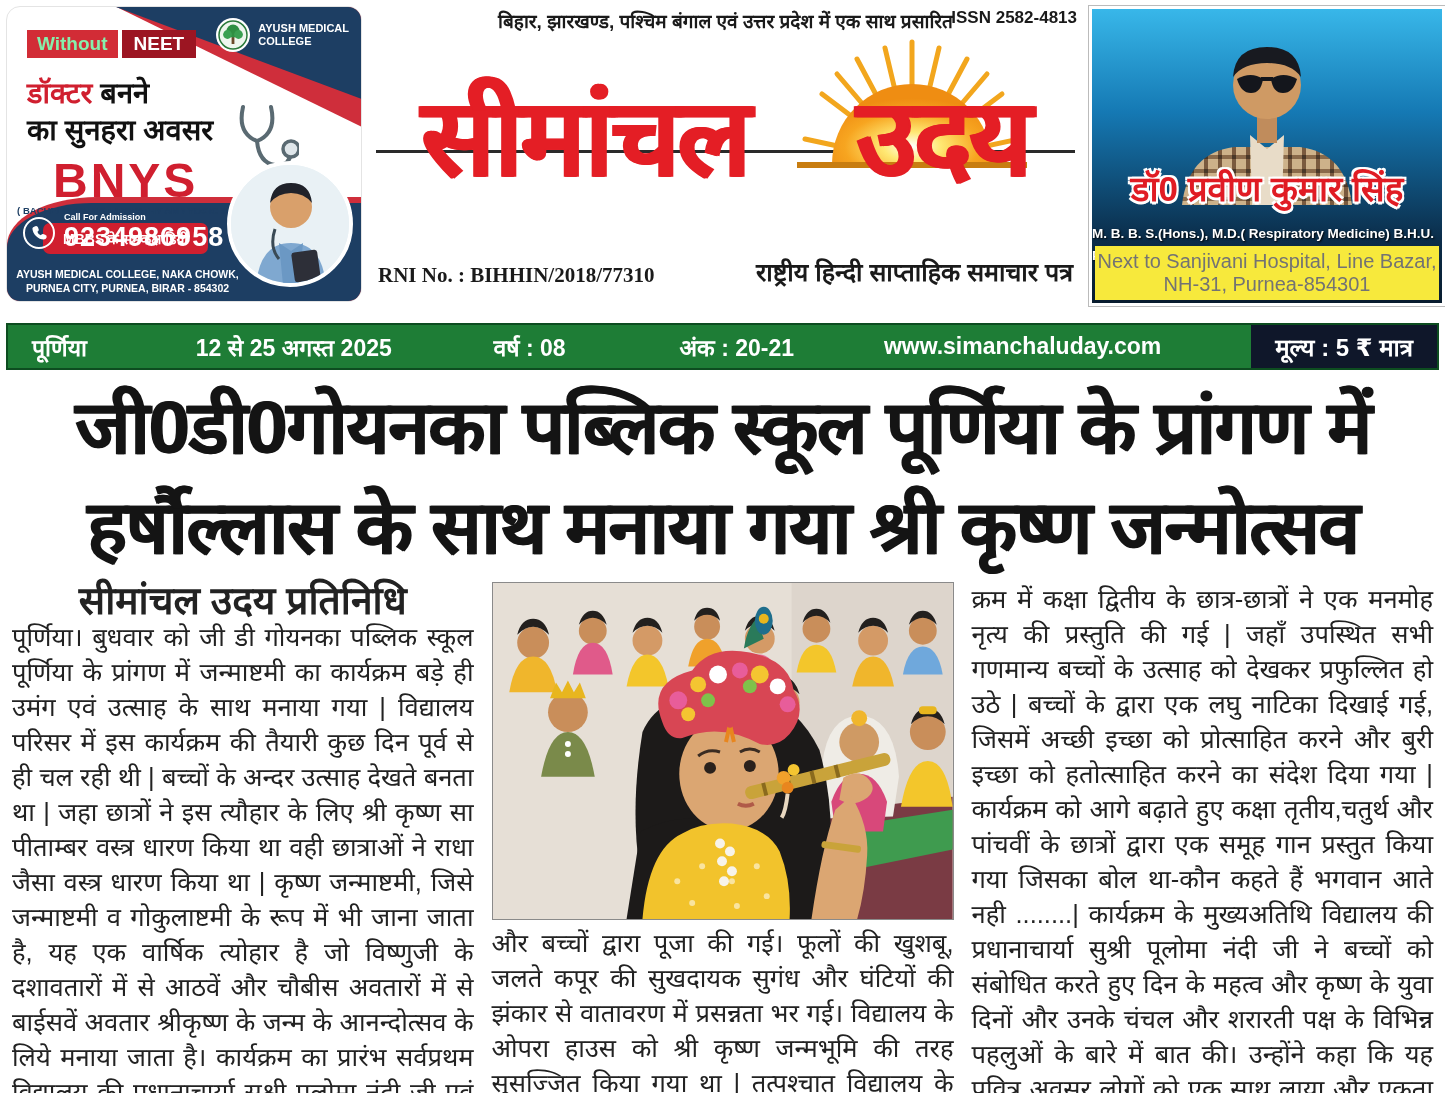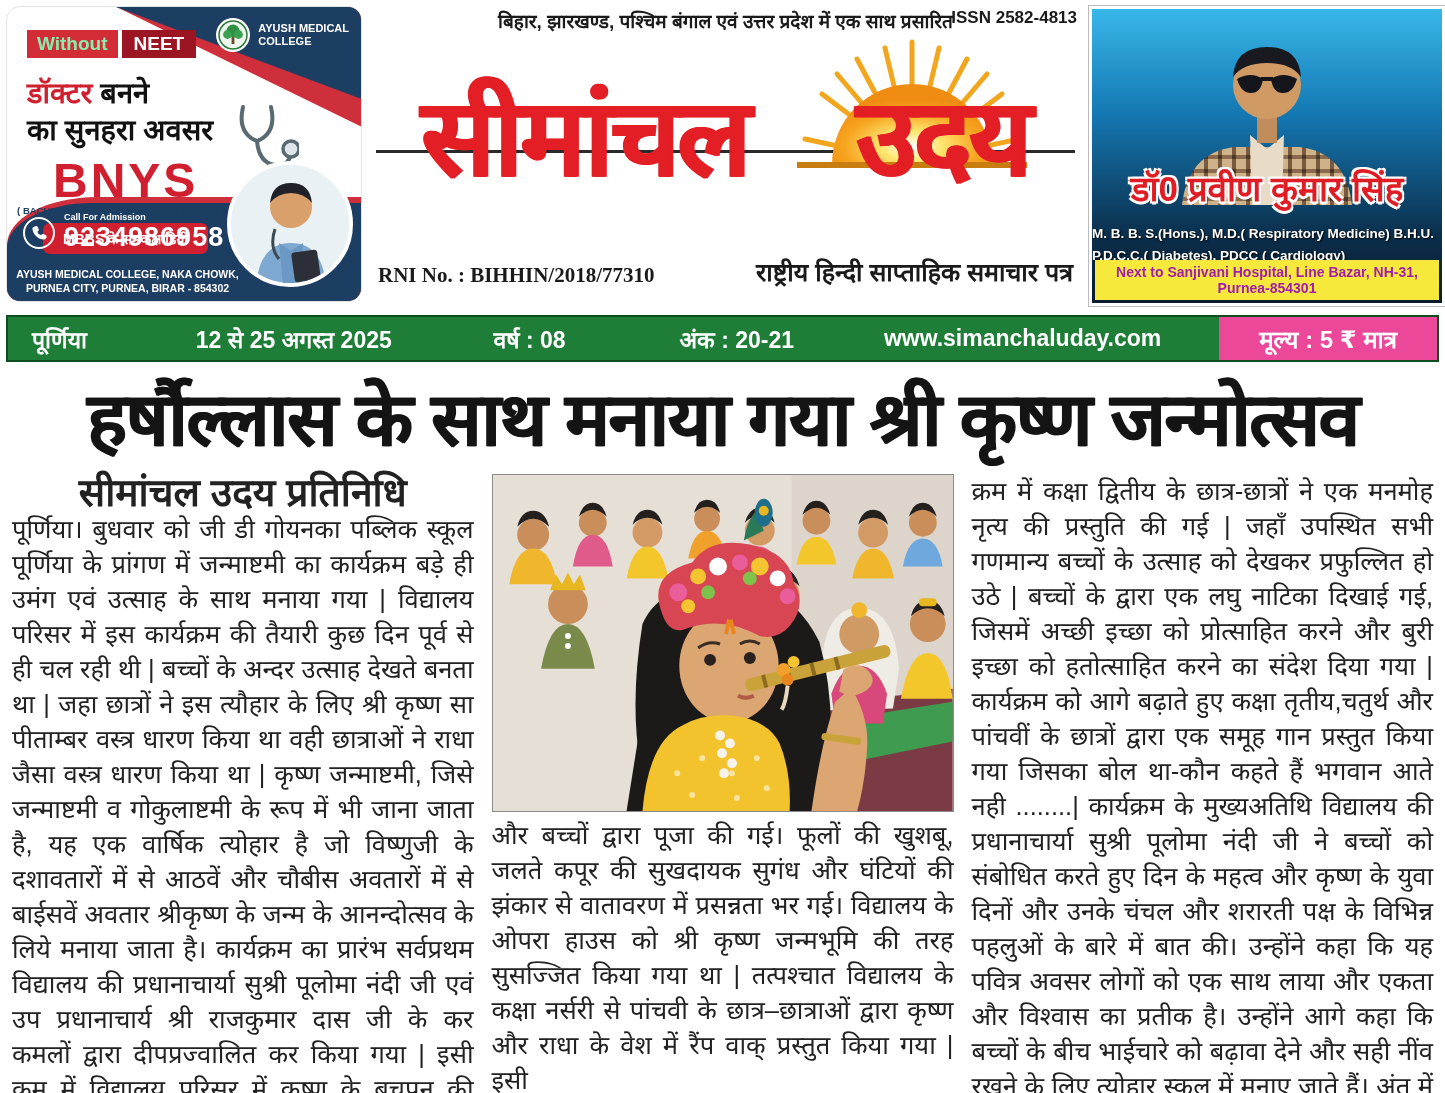--- a/index.html
+++ b/index.html
@@ -67,30 +67,30 @@
   
   .ad-right { position:relative; width:356px; height:300px; flex:none; border:3px solid #fff;
               outline:1px solid #bbb; overflow:hidden;
               background:linear-gradient(180deg,#38b7e9 0%,#1579b4 35%,#0b2d4a 78%,#081c2e 100%); }
   .ad2-photo { position:absolute; top:6px; left:50%; transform:translateX(-50%); }
   .ad2-name { position:absolute; bottom:92px; width:100%; text-align:center; color:#e01c24;
               font-size:35px; font-weight:900; white-space:nowrap;
               text-shadow:-2px -2px 0 #fff, 2px -2px 0 #fff, -2px 2px 0 #fff, 2px 2px 0 #fff, 0 3px 0 #fff; }
   .ad2-quals { position:absolute; bottom:36px; width:100%; text-align:left; color:#fff;
               font-size:13.5px; font-weight:bold; line-height:22px; text-shadow:1px 1px 2px #000; }
-  .ad2-addr { position:absolute; bottom:3px; left:3px; right:3px; background:#f7e93c; color:#a21caf;
-              font-weight:700; font-size:14px; text-align:center; padding:4px 1px; }
-
-  
-  .infobar { display:flex; align-items:stretch; height:47px; margin:8px 6px 0 6px;
+  .ad2-addr { position:absolute; bottom:3px; left:3px; right:3px; background:#f7e93c; color:#737373;
+              font-weight:400; font-size:20px; text-align:center; padding:4px 1px; }
+
+  
+  .infobar { display:flex; align-items:stretch; height:47px; margin:16px 6px 0 6px;
              background:#1e7d36; border:2px solid #0d4d20; color:#fff; font-weight:bold; }
   .infobar .cell { display:flex; align-items:center; justify-content:center; font-size:23px; }
   .c-city { width:10%; justify-content:flex-start !important; padding-left:24px; }
   .c-date { width:20%; } .c-year { width:13%; } .c-issue { width:16%; } .c-site { width:24%; }
-  .c-price { margin-left:auto; background:#ec4899; padding:0 40px; font-size:24px;
+  .c-price { margin-left:auto; background:#0f172a; padding:0 24px; font-size:24px;
              display:flex; align-items:center; }
 
   
   .headline { text-align:center; color:#141414; font-weight:900; padding-top:8px; }
   .headline .hl { font-size:74px; line-height:100px; letter-spacing:-1px; white-space:nowrap;
                   text-shadow:1.5px 0 0 #141414; }
 
   
   .body { display:flex; gap:18px; padding:4px 12px 0 12px; font-size:25.5px; line-height:35px;
           text-align:justify; color:#222; }
@@ -245,20 +245,21 @@
   <div class="infobar">
     <div class="cell c-city">पूर्णिया</div>
     <div class="cell c-date">12 से 25 अगस्त 2025</div>
     <div class="cell c-year">वर्ष : 08</div>
     <div class="cell c-issue">अंक : 20-21</div>
     <div class="cell c-site">www.simanchaluday.com</div>
     <div class="c-price">मूल्य : 5 ₹ मात्र</div>
   </div>
 
   <div class="headline">
+    <div class="hl">जी0डी0गोयनका पब्लिक स्कूल पूर्णिया के प्रांगण में</div>
     <div class="hl">हर्षौल्लास के साथ मनाया गया श्री कृष्ण जन्मोत्सव</div>
   </div>
 
   <div class="body">
 
     <div class="col">
       <div class="byline">सीमांचल उदय प्रतिनिधि</div>
       <div>पूर्णिया।  बुधवार को जी डी गोयनका पब्लिक स्कूल पूर्णिया के प्रांगण में जन्माष्टमी का कार्यक्रम बड़े ही उमंग एवं उत्साह के साथ मनाया गया | विद्यालय परिसर में इस कार्यक्रम की तैयारी कुछ दिन पूर्व से ही चल रही थी | बच्चों के अन्दर उत्साह देखते बनता था | जहा छात्रों ने इस त्यौहार के लिए श्री कृष्ण सा पीताम्बर वस्त्र धारण किया था वही छात्राओं ने राधा जैसा वस्त्र धारण किया था | कृष्ण जन्माष्टमी, जिसे जन्माष्टमी व गोकुलाष्टमी के रूप में भी जाना जाता है, यह एक वार्षिक त्योहार है जो विष्णुजी के दशावतारों में से आठवें और चौबीस अवतारों में से बाईसवें अवतार श्रीकृष्ण के जन्म के आनन्दोत्सव के लिये मनाया जाता है। कार्यक्रम का प्रारंभ सर्वप्रथम विद्यालय की प्रधानाचार्या सुश्री पूलोमा नंदी जी एवं उप प्रधानाचार्य श्री राजकुमार दास जी के कर कमलों द्वारा दीपप्रज्वालित कर किया गया | इसी क्रम में विद्यालय परिसर में कृष्ण के बचपन की तस्वीरें एक पालने में रखी गईं और जन्माष्टमी से संबंधित गाने बजाए गए। स्कूल के शिक्षकगण</div>
     </div>
 

